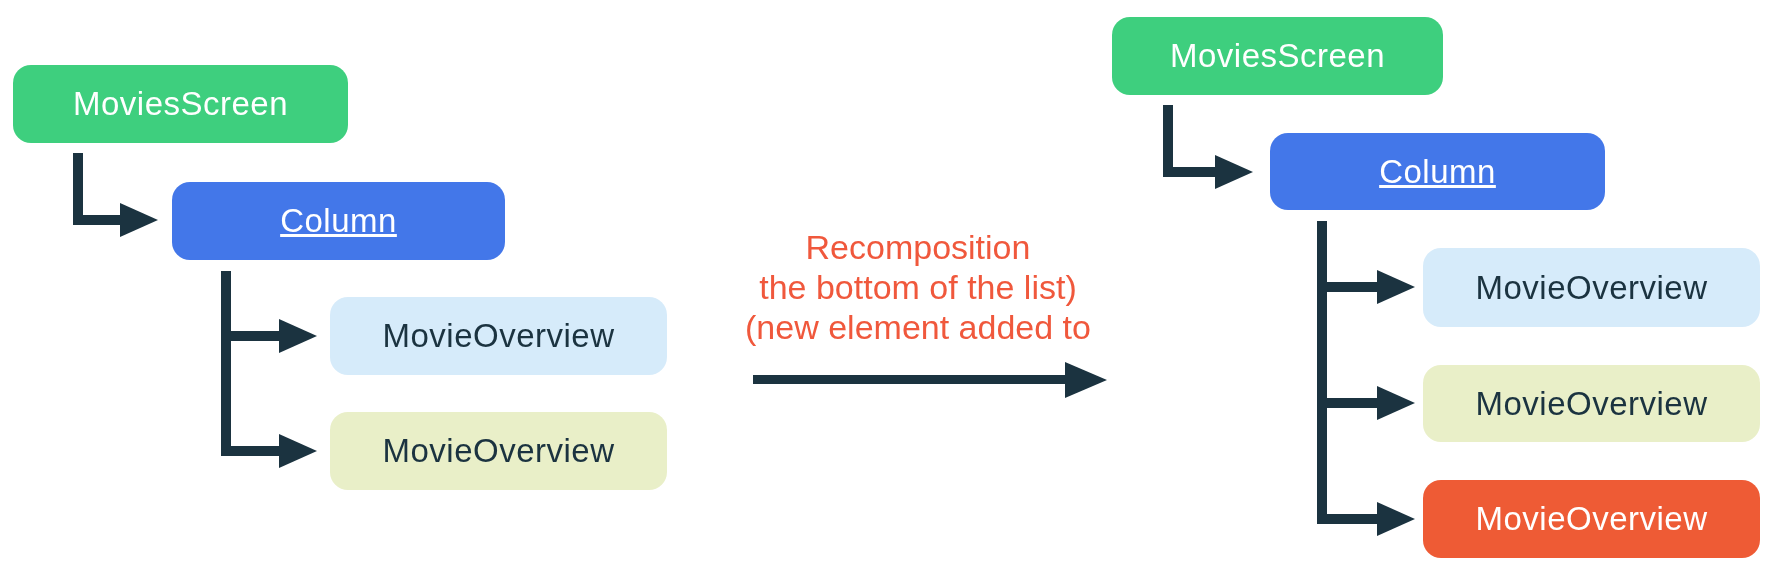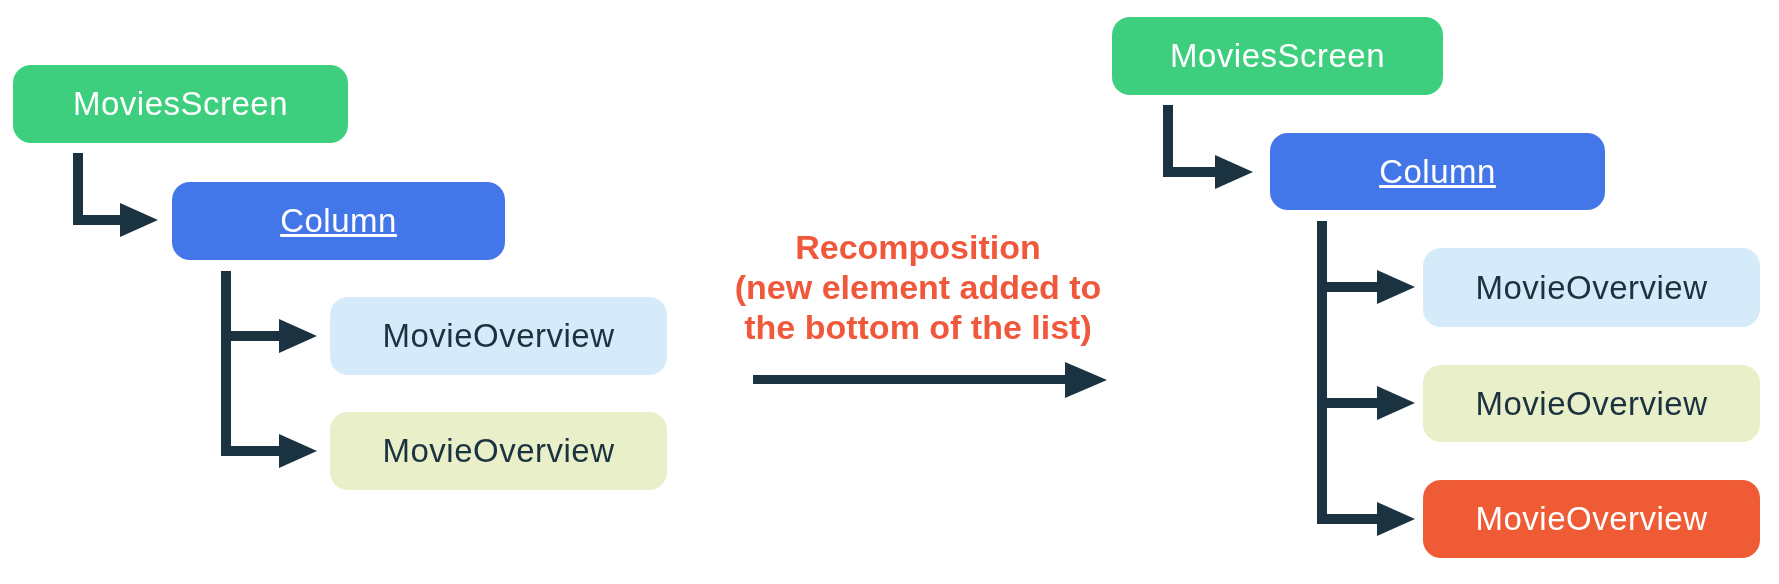--- a/index.html
+++ b/index.html
@@ -42,21 +42,21 @@
     position:absolute;width:0;height:0;
     border-top:18px solid transparent;
     border-bottom:18px solid transparent;
     border-left:42px solid var(--ink);
   }
   .caption{
     position:absolute;
     left:718px;top:227px;width:400px;
     text-align:center;
     color:var(--caption);
-    font-size:34px;line-height:40px;font-weight:bold;
+    font-size:34px;line-height:40px;
   }
 </style>
 </head>
 <body>
 
 <div class="canvas">
 
   <div>
     <div class="node green" style="left:13px;top:65px;width:335px;height:78px;">
       <span>MoviesScreen</span>
@@ -80,22 +80,22 @@
 
     <div class="seg" style="left:221px;top:446px;width:58px;height:10px;"></div>
     <div class="head" style="left:279px;top:434px;"></div>
     <div class="node paleyellow" style="left:330px;top:412px;width:337px;height:78px;">
       <span>MovieOverview</span>
     </div>
   </div>
 
   <div class="caption">
     <div>Recomposition</div>
+    <div>the bottom of the list)</div>
     <div>(new element added to</div>
-    <div>the bottom of the list)</div>
   </div>
   <div class="seg" style="left:753px;top:375px;width:312px;height:9px;"></div>
   <div class="bighead" style="left:1065px;top:362px;"></div>
 
   <div>
     <div class="node green" style="left:1112px;top:17px;width:331px;height:78px;">
       <span>MoviesScreen</span>
     </div>
 
     <div class="seg" style="left:1163px;top:105px;width:10px;height:72px;"></div>

